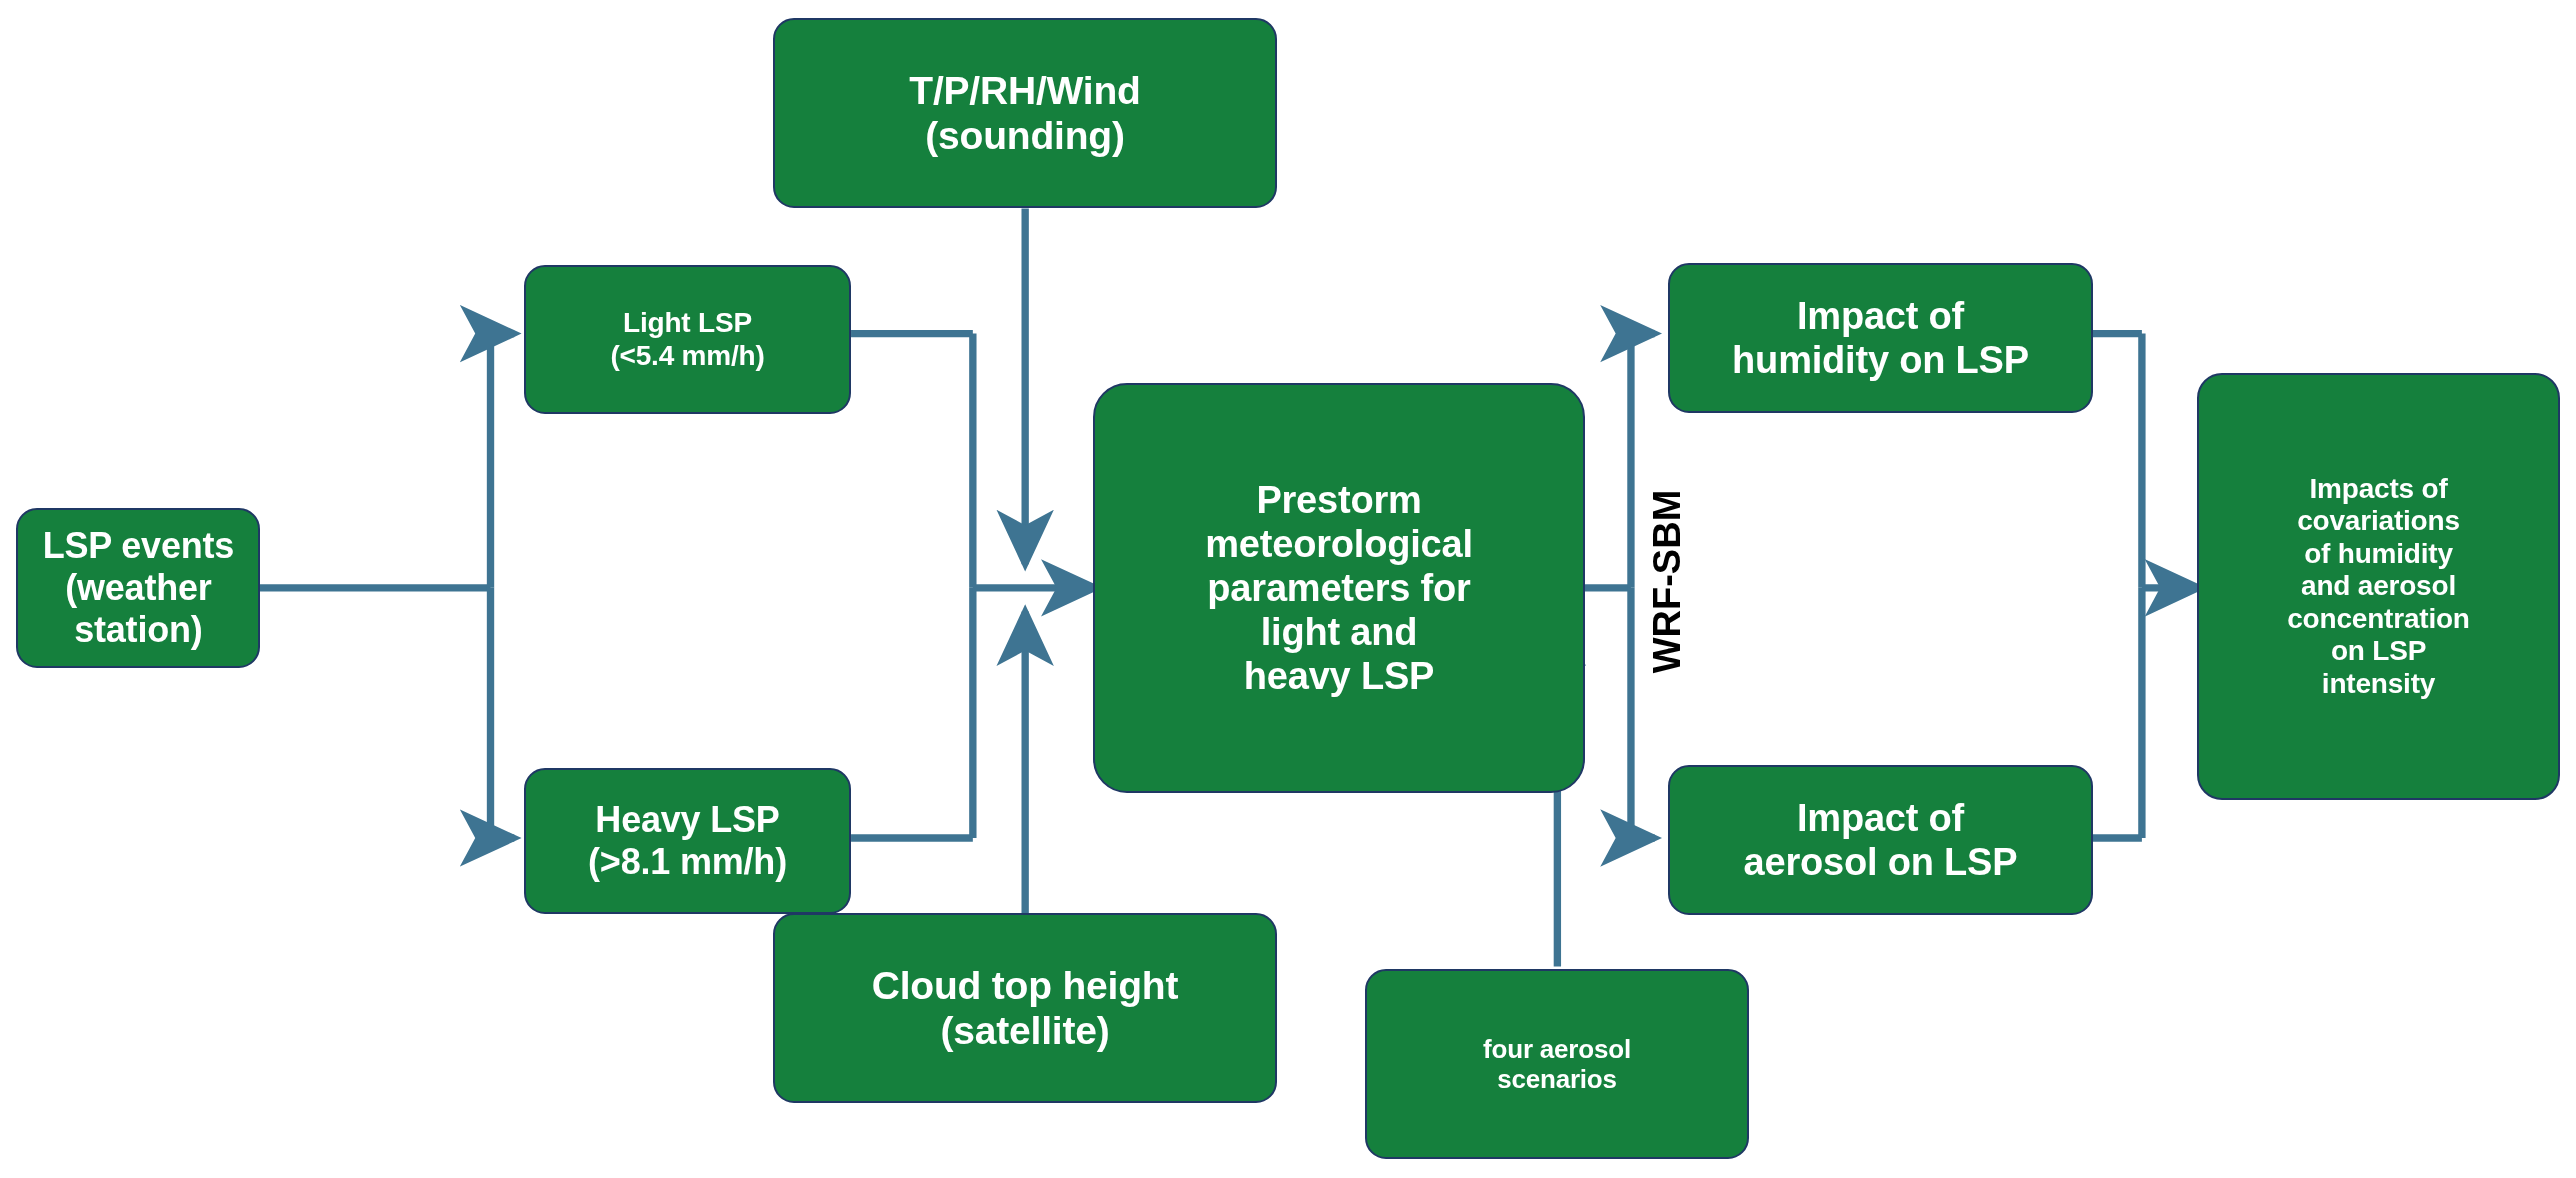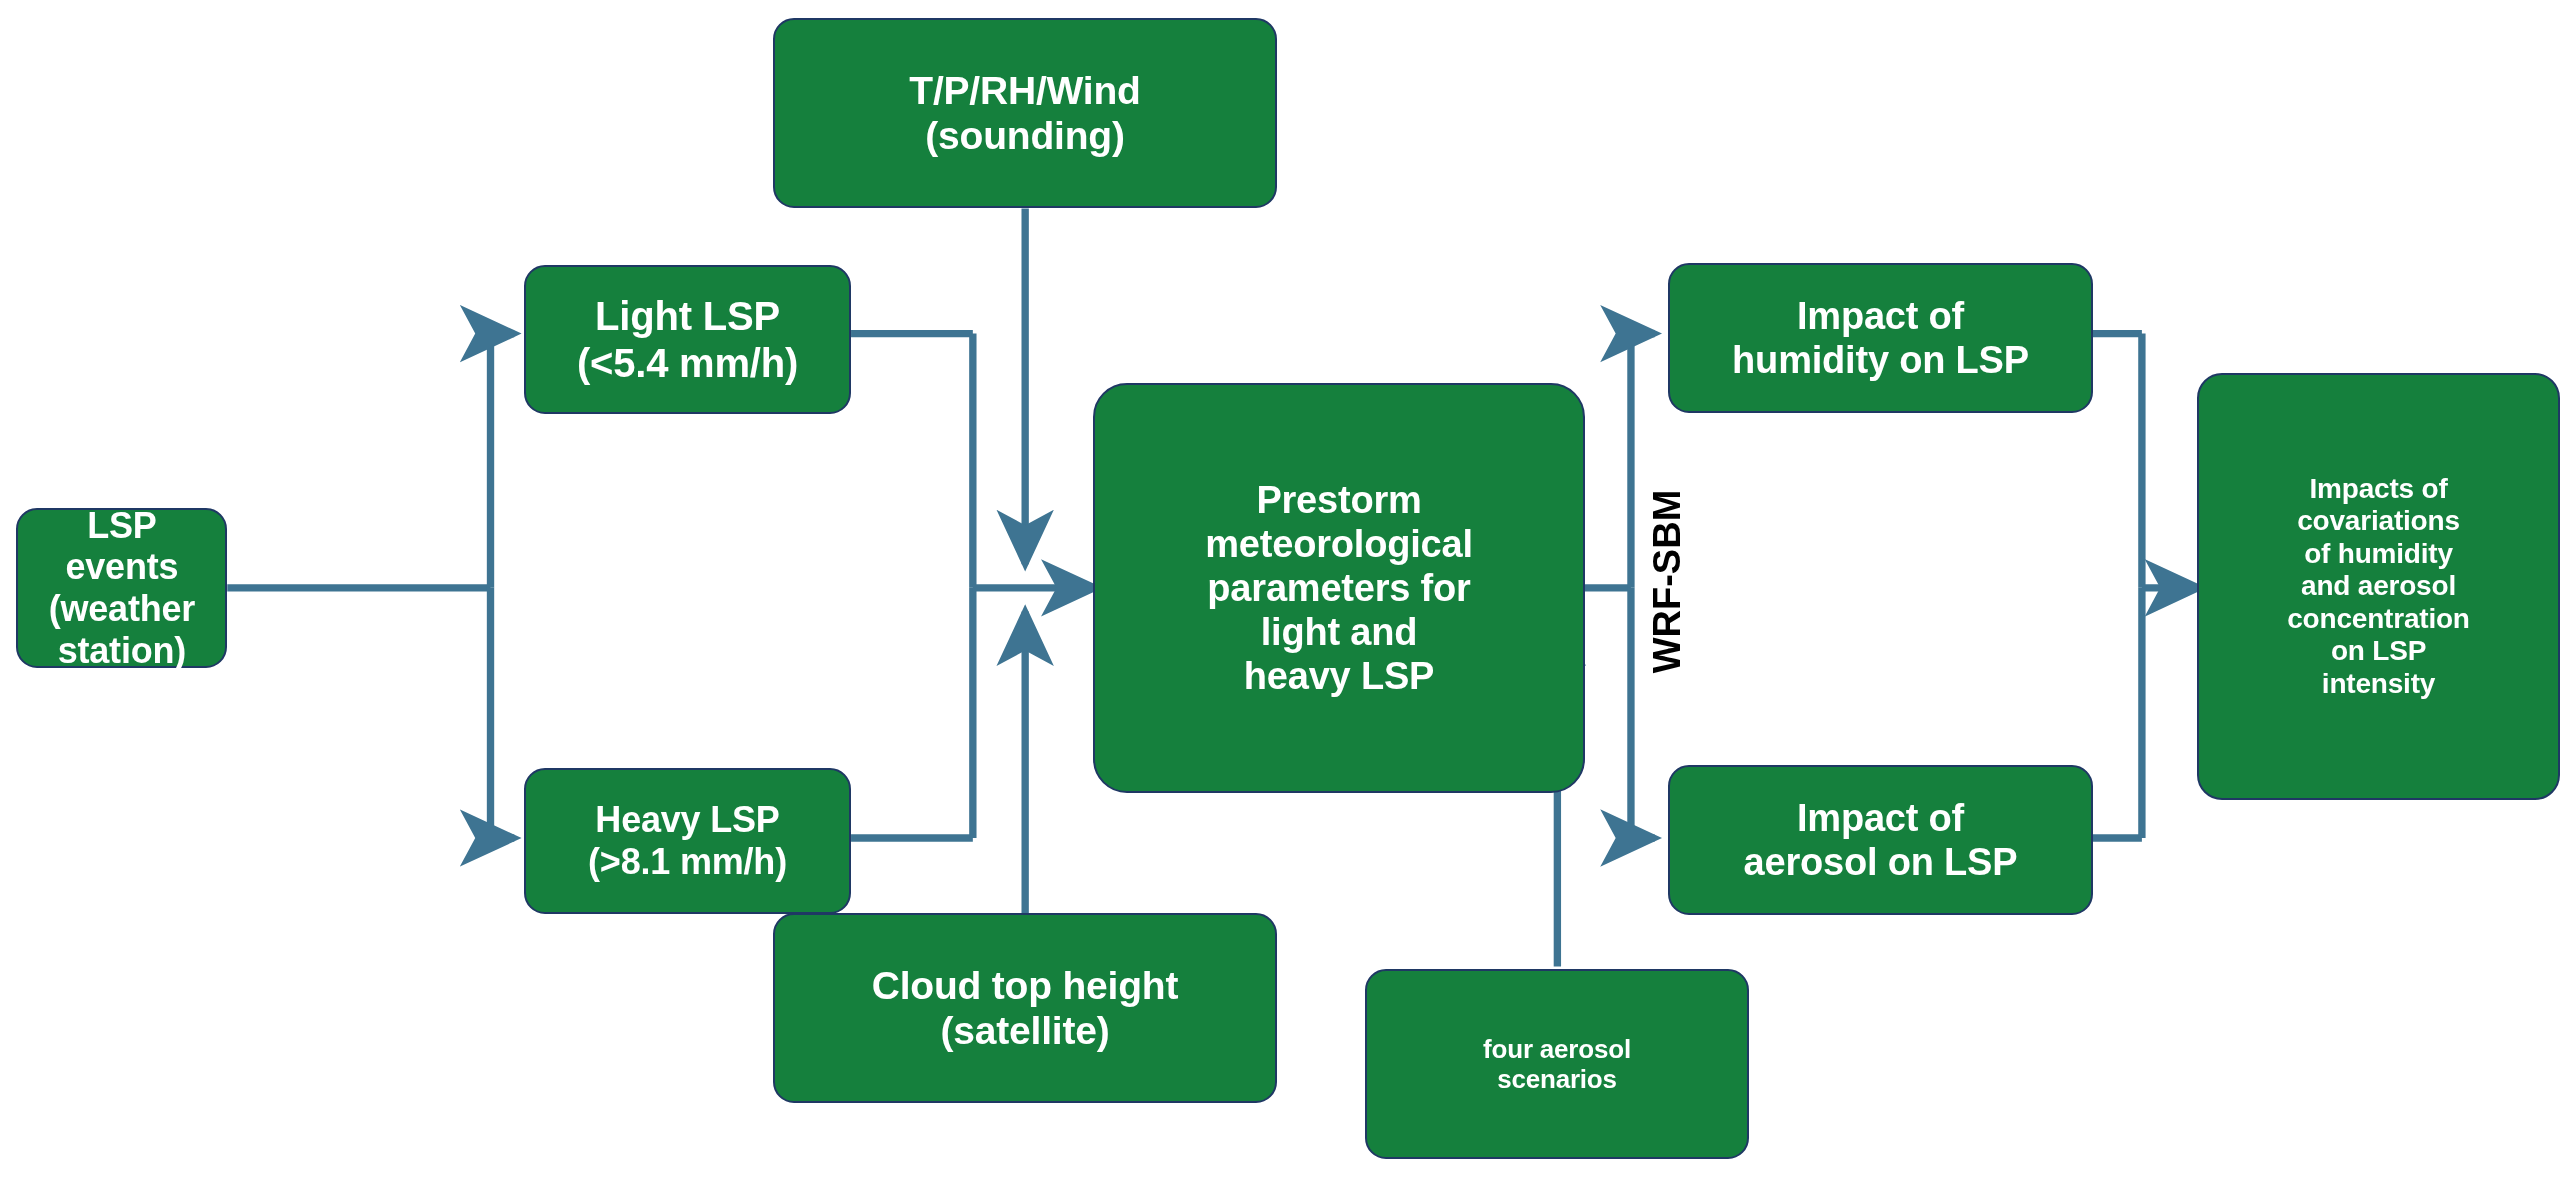--- a/index.html
+++ b/index.html
@@ -99,26 +99,26 @@
       <path d="M2560,408 L2620,408"></path>
       <path d="M2620,408 L2620,719"></path>
 
       <path d="M2560,1025 L2620,1025"></path>
       <path d="M2620,1025 L2620,719"></path>
 
       <path d="M2620,719 L2690,719" marker-end="url(#ar)"></path>
     </g>
   </svg>
 
-  <div class="node" style="left:16.4px; top:508px; width:211px; height:160px; font-size:36px;">
+  <div class="node" style="left:16.4px; top:508px; width:244px; height:160px; font-size:36px;">
     <span>LSP events
 (weather station)</span>
   </div>
 
-  <div class="node" style="left:524px; top:265px; width:327px; height:149px; font-size:40px;">
+  <div class="node" style="left:524px; top:265px; width:327px; height:149px; font-size:28px;">
     <span>Light LSP
 (&lt;5.4 mm/h)</span>
   </div>
 
   <div class="node" style="left:524px; top:768px; width:327px; height:146px; font-size:36px;">
     <span>Heavy LSP
 (&gt;8.1 mm/h)</span>
   </div>
 
   <div class="node" style="left:773px; top:18px; width:504px; height:190px; font-size:39px;">

